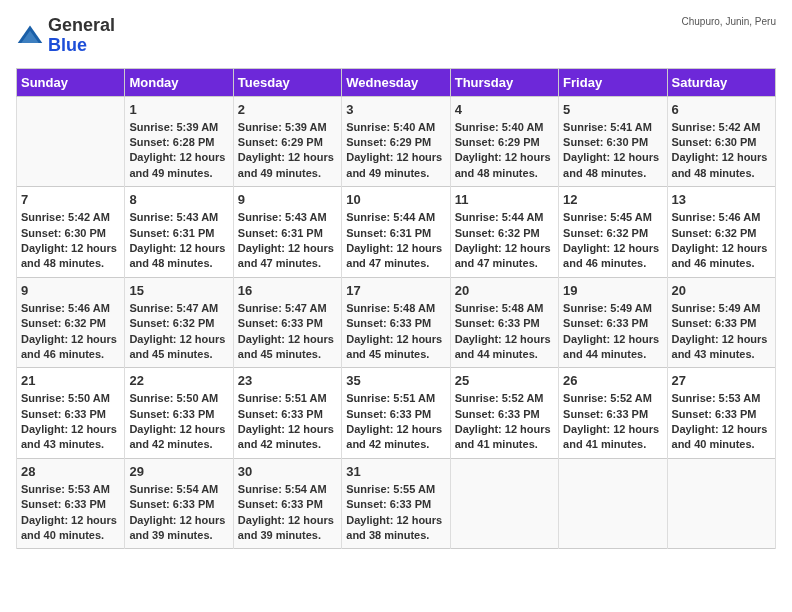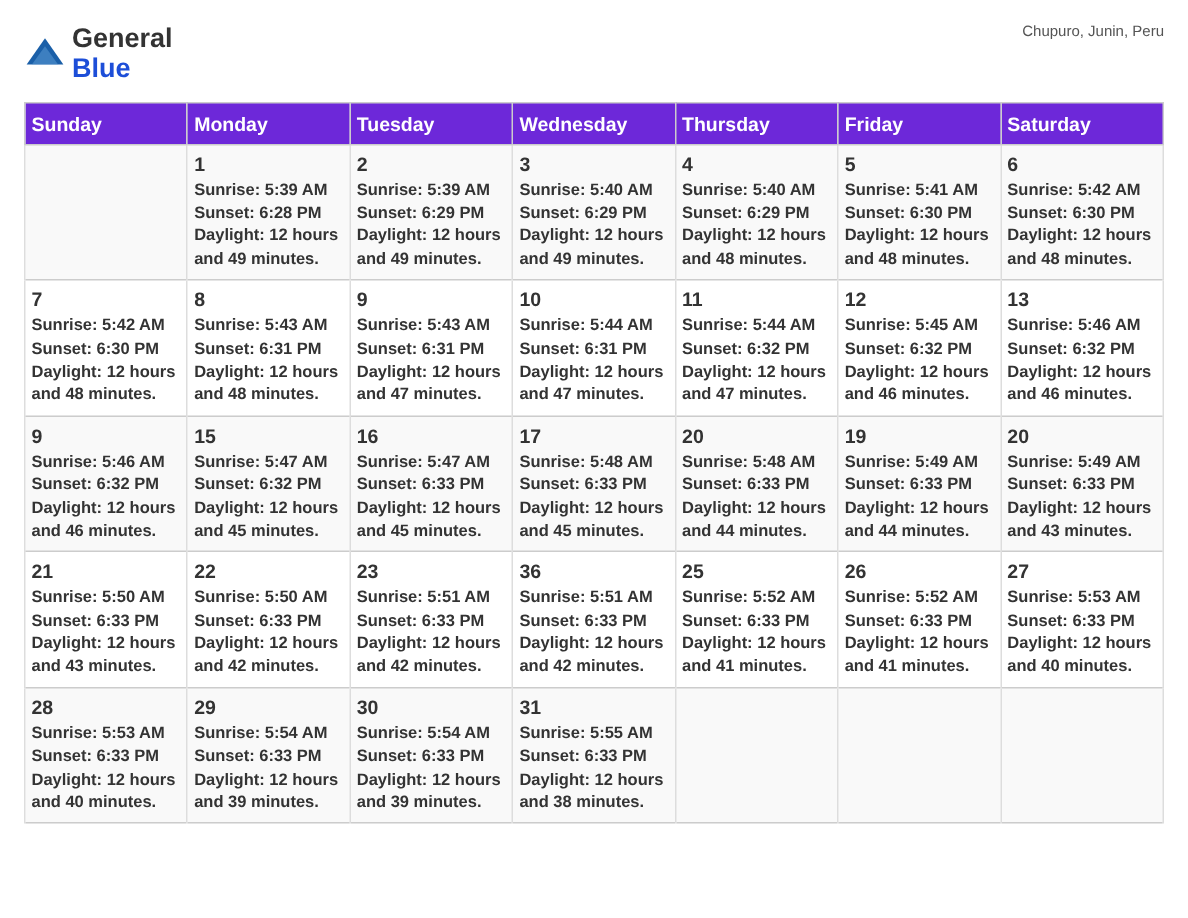--- a/index.html
+++ b/index.html
@@ -293,21 +293,21 @@
 and 42 minutes.</div>
         </td>
         <td>
           <div class="day-num">23</div>
           <div class="cell-text" style="white-space: pre-line;">Sunrise: 5:51 AM
 Sunset: 6:33 PM
 Daylight: 12 hours
 and 42 minutes.</div>
         </td>
         <td>
-          <div class="day-num">36</div>
+          <div class="day-num">35</div>
           <div class="cell-text" style="white-space: pre-line;">Sunrise: 5:51 AM
 Sunset: 6:33 PM
 Daylight: 12 hours
 and 42 minutes.</div>
         </td>
         <td>
           <div class="day-num">25</div>
           <div class="cell-text" style="white-space: pre-line;">Sunrise: 5:52 AM
 Sunset: 6:33 PM
 Daylight: 12 hours

